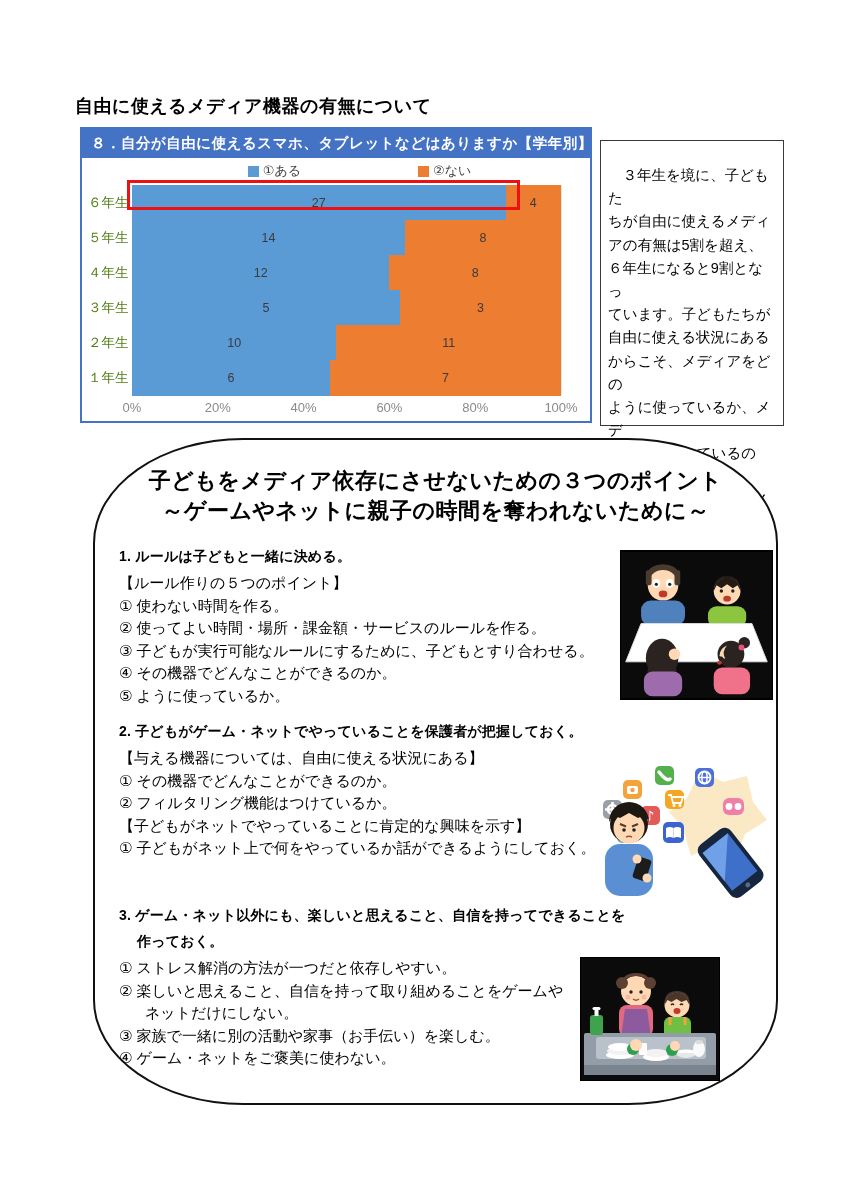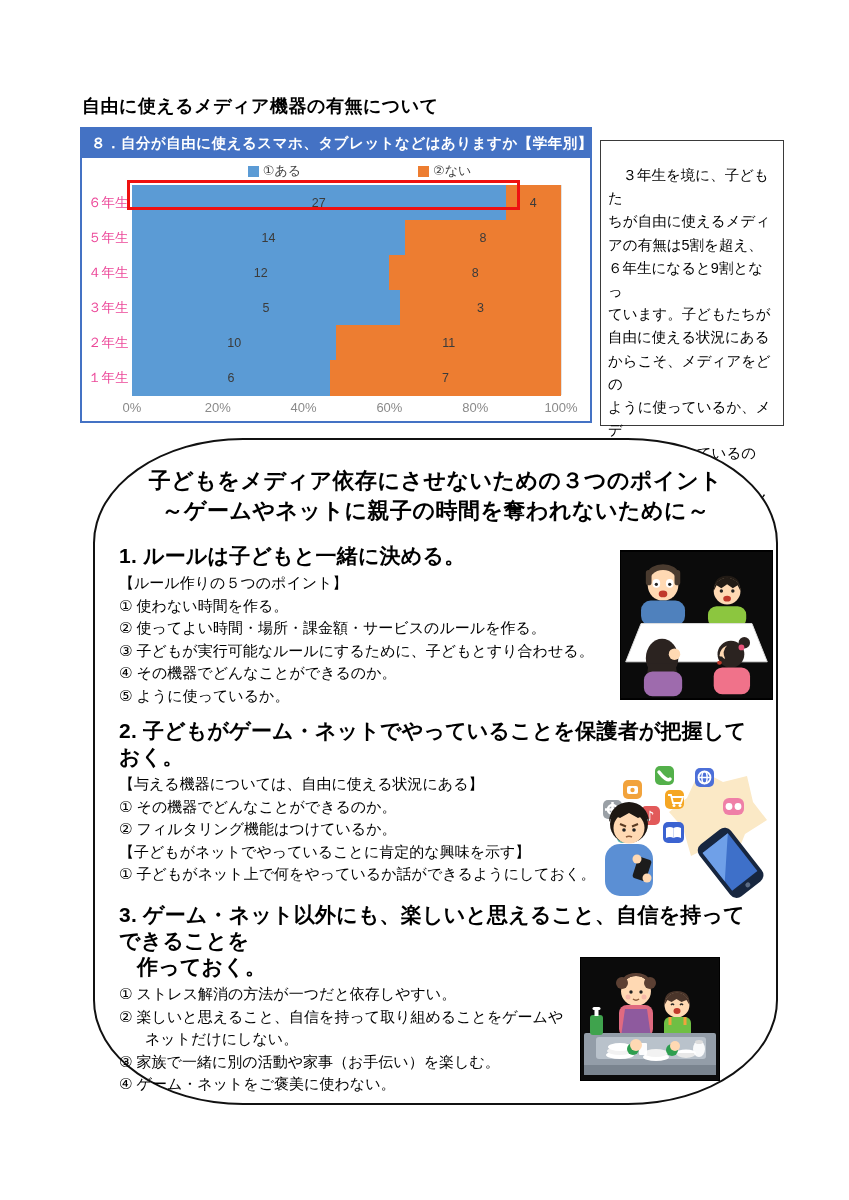--- a/index.html
+++ b/index.html
@@ -1,49 +1,49 @@
 <!DOCTYPE html>
 <html><head>
 <meta charset="utf-8">
 <style>
   html,body{margin:0;padding:0;background:#ffffff;}
   body{font-family:"Liberation Sans","DejaVu Sans",sans-serif;color:#000;}
   .page{position:relative;width:849px;height:1200px;background:#fff;overflow:hidden;}
 
   
-  .page-title{position:absolute;left:82px;top:94px;font-size:18px;font-weight:bold;letter-spacing:0.5px;}
+  .page-title{position:absolute;left:75px;top:94px;font-size:18px;font-weight:bold;letter-spacing:0.5px;}
 
   
   .chart-panel{position:absolute;left:80px;top:127px;width:512px;height:296px;border:2px solid #4472C4;background:#fff;box-sizing:border-box;}
   .chart-header{height:29px;line-height:29px;background:#4472C4;color:#fff;font-weight:bold;font-size:14.5px;padding-left:9px;letter-spacing:0.5px;white-space:nowrap;}
   .chart-legend{position:absolute;left:0;top:33px;width:100%;display:flex;justify-content:center;gap:70px;font-size:13px;color:#404040;}
   .legend-item{display:flex;align-items:center;gap:4px;padding-left:47px;}
   .legend-swatch{width:11px;height:11px;display:inline-block;}
   .chart-grid{position:absolute;left:50px;top:56px;width:429px;height:210px;
     background-image:linear-gradient(to right,#e3e3e3 1px,transparent 1px);
     background-size:20% 100%;border-right:1px solid #e3e3e3;}
   .chart-plot-rows{position:absolute;left:6px;top:56px;width:473px;height:210px;display:flex;flex-direction:column;}
   .chart-row{position:relative;height:35px;display:flex;align-items:center;}
-  .row-label{width:40px;text-align:left;font-size:13.5px;color:#ec4899;flex:0 0 44px;}
+  .row-label{width:40px;text-align:left;font-size:13.5px;color:#4d7c0f;flex:0 0 44px;}
   .row-track{position:relative;height:36px;width:429px;display:flex;border-radius:10px;}
   .bar-seg{height:100%;display:flex;align-items:center;justify-content:center;}
   .bar-value{font-size:12.5px;color:#3b3b3b;}
   .highlight-rect{position:absolute;left:-5px;top:-5px;height:24px;border:3px solid #EE1111;z-index:5;pointer-events:none;}
   .chart-xaxis{position:absolute;left:50px;top:271px;width:429px;height:18px;}
   .x-tick{position:absolute;transform:translateX(-50%);font-size:13px;color:#8a8a8a;white-space:nowrap;}
 
   
   .side-note{position:absolute;left:600px;top:128px;width:184px;height:286px;border:1px solid #3a3a3a;box-sizing:border-box;padding:23px 7px;margin-top:12px;}
   .side-note-text{font-size:14.5px;line-height:23.2px;white-space:pre-line;letter-spacing:0px;}
 
   
   .points-box{position:absolute;left:93px;top:438px;width:685px;height:667px;border:2px solid #111;border-radius:150px/105px;box-sizing:border-box;background:#fff;}
   .pb-title{position:absolute;top:26px;left:0;right:0;text-align:center;font-weight:800;font-size:22px;line-height:30px;letter-spacing:0.5px;}
   .pb-section{position:absolute;left:24px;width:640px;}
-  .sec-heading{font-size:21px;font-weight:800;line-height:26px;margin-bottom:3px;white-space:pre-line;letter-spacing:0.2px;}
+  .sec-heading{font-size:14px;font-weight:800;line-height:26px;margin-bottom:3px;white-space:pre-line;letter-spacing:0.2px;}
   .sec-heading .indent2{display:block;padding-left:18px;}
   .group-label{font-size:15px;line-height:22.5px;}
   .pt-item{font-size:15px;line-height:22.5px;white-space:pre-line;padding-left:26px;text-indent:-26px;}
   .sec1{top:103px;} .sec2{top:278px;} .sec3{top:462px;}
 
   
   .illus{position:absolute;}
   .illus-family{left:525px;top:110px;width:153px;height:150px;}
   .illus-boyphone{left:500px;top:322px;width:178px;height:140px;}
   .illus-dishes{left:485px;top:517px;width:140px;height:124px;}

